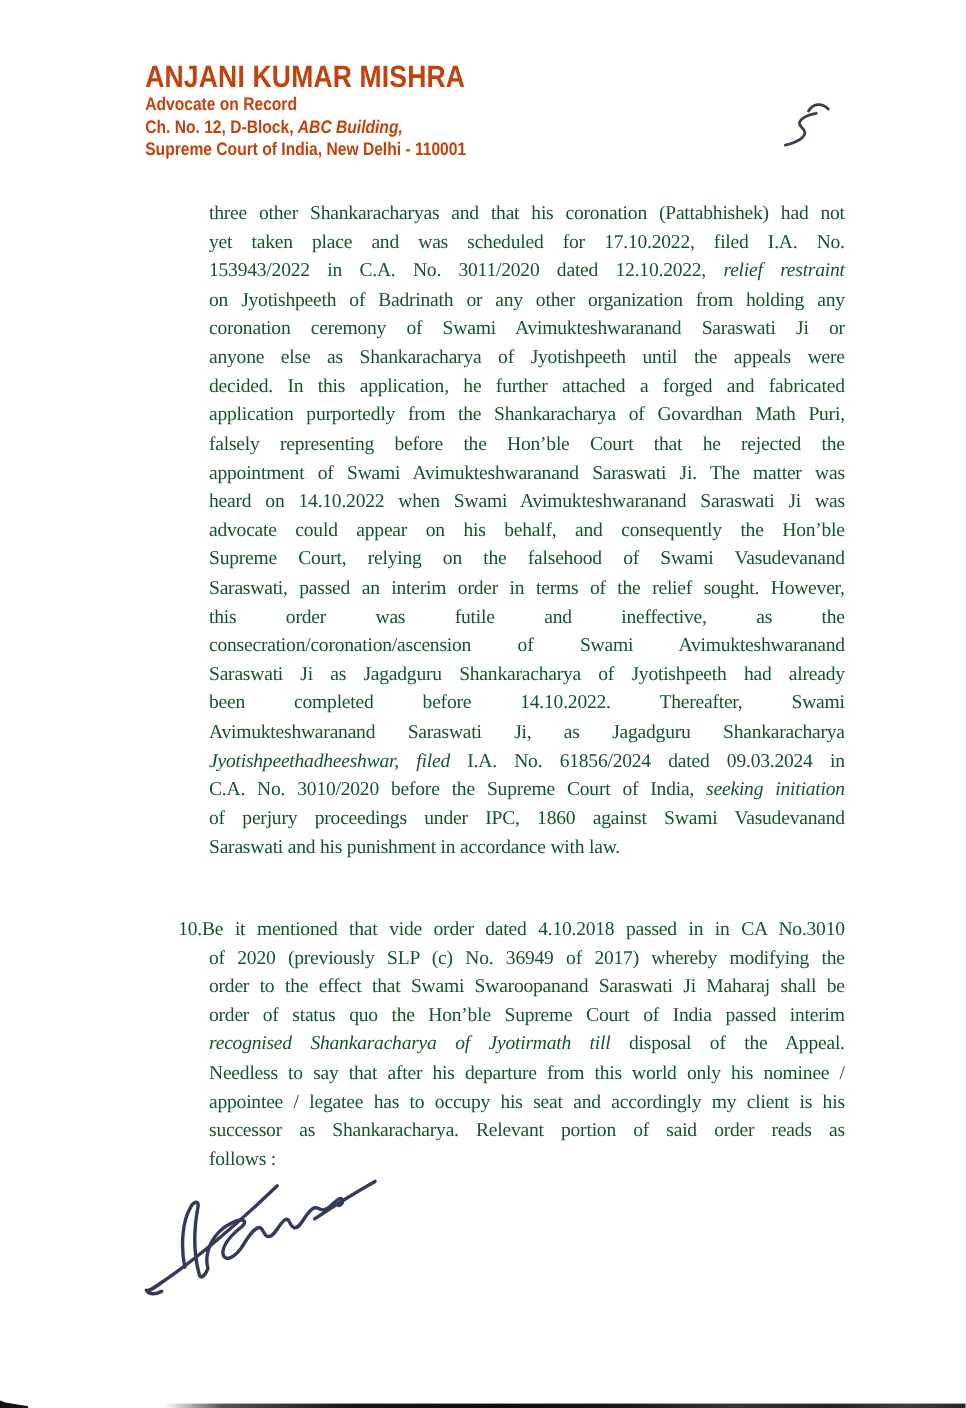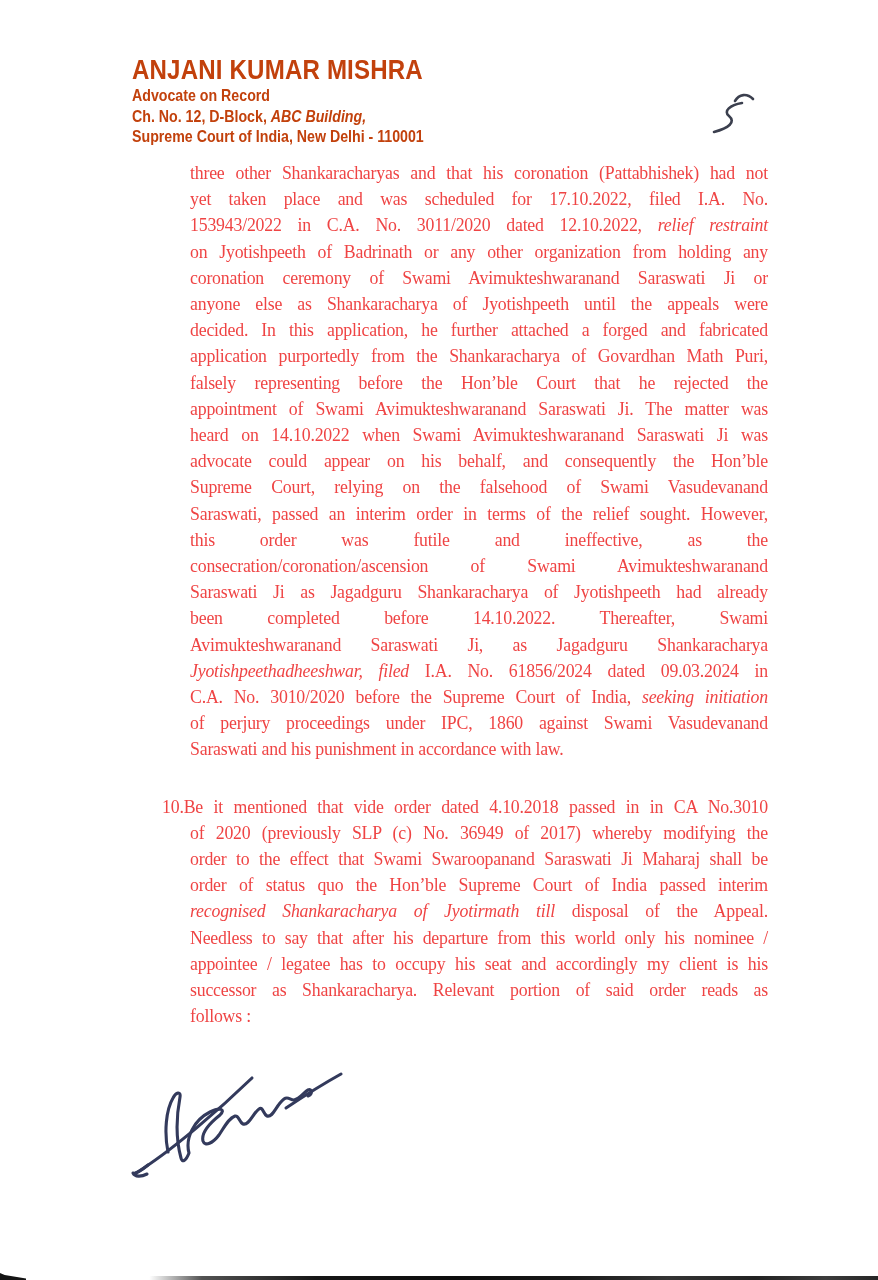--- a/index.html
+++ b/index.html
@@ -12,29 +12,29 @@
   .letterhead {
     position:absolute; left:132px; top:54px;
     font-family:"Liberation Sans", sans-serif; font-weight:bold; color:#c2410c;
   }
   .lh-name { font-size:28px; line-height:31px; letter-spacing:0.2px; }
   .lh-line { font-size:16.5px; line-height:20.6px; }
   .cond { display:inline-block; transform:scaleX(0.86); transform-origin:0 50%; white-space:nowrap; }
   .lh-line em { font-style:italic; }
   
   .bodytext {
-    position:absolute; left:190px; top:160px; width:578px;
+    position:absolute; left:190px; top:180px; width:578px;
     font-size:17.8px; line-height:26.2px; letter-spacing:-0.2px;
-    text-align:justify; color:#ef4444;
+    text-align:justify; color:#14532d;
   }
   .line { text-align:justify; text-align-last:justify; white-space:nowrap; }
   .line.lastline { text-align-last:left; }
   .line.outdent { margin-left:-28px; width:calc(100% + 28px); }
   .line em { font-style:italic; }
-  .para-item10 { margin-top:31px; }
+  .para-item10 { margin-top:48px; }
   
   .pagemark { position:absolute; left:692px; top:86px; }
   .signature { position:absolute; left:118px; top:1056px; }
   
   .scan-edge {
     position:absolute; left:0; right:0; bottom:0; height:4px;
     background:linear-gradient(to right,
       rgba(20,20,20,0) 0%, rgba(20,20,20,0) 17%,
       rgba(25,25,25,0.75) 23%, #161616 36%, #0d0d0d 52%,
       #181818 65%, rgba(30,30,30,0.9) 76%, #222222 86%,

